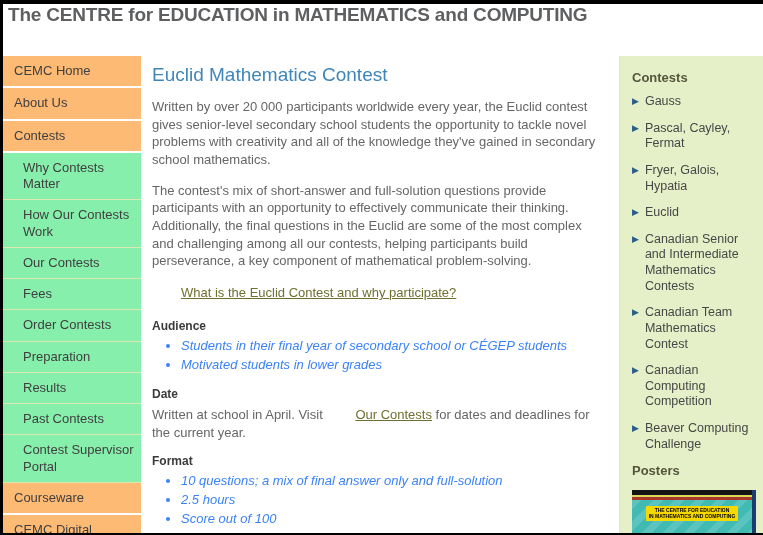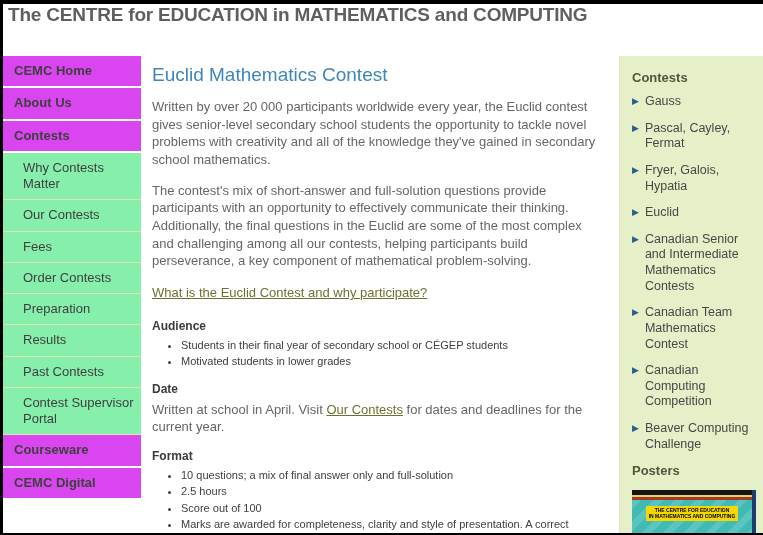--- a/index.html
+++ b/index.html
@@ -12,32 +12,32 @@
   .bottom-edge { position:absolute; left:0; bottom:0; width:763px; height:2px; background:#000; z-index:6; }
 
   .header { height:52px; display:flex; align-items:flex-start; padding-left:8px; }
   .site-title { font-size:19px; font-weight:700; color:#5e5f61; letter-spacing:-0.2px; }
 
   .columns { display:flex; align-items:flex-start; }
 
   
   .left-nav { width:138px; margin-left:3px; flex:none; }
   .nav-item { font-size:13px; color:#3f3f3f; line-height:1.25; cursor:pointer; }
-  .nav-top { background:#d946ef; padding:7px 8px 7px 11px; border-bottom:2px solid #ffffff;font-weight:bold; }
+  .nav-top { background:#fdba74; padding:7px 8px 7px 11px; border-bottom:2px solid #ffffff; }
   .nav-sub { background:#86efac; padding:7px 6px 7px 20px; border-bottom:1px solid #dce8ad; }
 
   
   .main { width:468px; margin-left:11px; padding:6px 14px 0 0; border-right:1px solid #dfe8c0; flex:none; min-height:480px; }
   .page-title { font-size:19px; font-weight:400; color:#3e86ba; margin:2px 0 12px; }
   .para { font-size:13px; color:#666666; line-height:1.36; margin-bottom:13px; }
-  a.olive-link { color:#6e7030; text-decoration:underline; cursor:pointer; }
+  a.olive-link { color:#6e7030; text-decoration:underline; cursor:pointer;margin-left:29px; }
   .standalone-link { display:inline-block; font-size:13px; margin:0 0 6px; }
   .sec-heading { font-size:12px; font-weight:700; color:#3b3b3b; margin:13px 0 5px; }
   ul.bullets { margin:2px 0 4px; padding-left:29px; }
-  ul.bullets li { font-size:11px; color:#404040; line-height:1.3; margin-bottom:2px; }
+  ul.bullets li { font-size:13px; color:#3b82f6; line-height:1.3; margin-bottom:2px;font-style:italic; }
 
   
   .right-sidebar { flex:1; background:#e6f0c8; align-self:stretch; min-height:479px; padding:14px 6px 0 12px; }
   .rs-heading { font-size:13px; font-weight:700; color:#54553c; margin-bottom:9px; }
   .rs-item { display:flex; margin-bottom:11px; cursor:pointer; }
   .tri-icon { flex:none; color:#2a5d8c; font-size:9px; line-height:1.6; margin-right:6px; }
   .rs-label { font-size:12.5px; color:#474747; line-height:1.25; }
   .posters-heading { }
 
   
@@ -60,20 +60,21 @@
     <div class="site-title">The CENTRE for EDUCATION in MATHEMATICS and COMPUTING</div>
   </div>
 
   <div class="columns">
 
     <nav class="left-nav">
       <div class="nav-item nav-top">CEMC Home</div>
       <div class="nav-item nav-top">About Us</div>
       <div class="nav-item nav-top">Contests</div>
       <div class="nav-item nav-sub">Why Contests Matter</div>
+      <div class="nav-item nav-sub">How Our Contests Work</div>
       <div class="nav-item nav-sub">Our Contests</div>
       <div class="nav-item nav-sub">Fees</div>
       <div class="nav-item nav-sub">Order Contests</div>
       <div class="nav-item nav-sub">Preparation</div>
       <div class="nav-item nav-sub">Results</div>
       <div class="nav-item nav-sub">Past Contests</div>
       <div class="nav-item nav-sub">Contest Supervisor Portal</div>
       <div class="nav-item nav-top">Courseware</div>
       <div class="nav-item nav-top">CEMC Digital</div>
 

